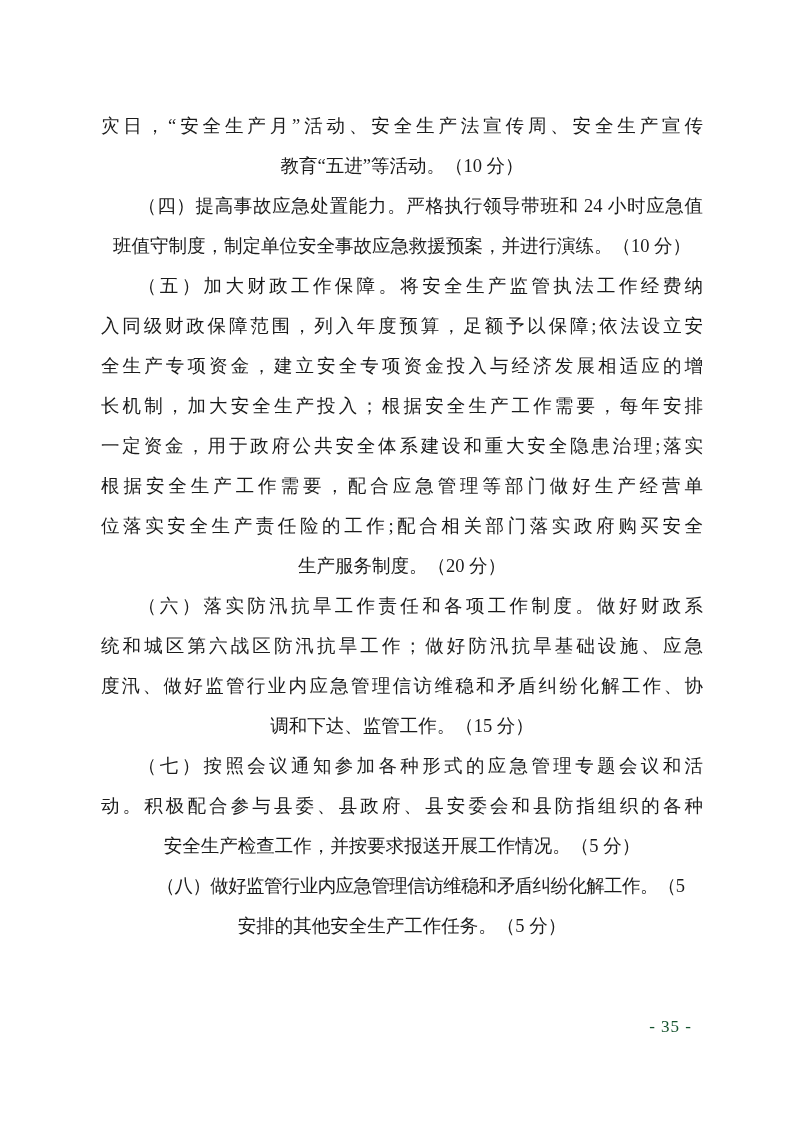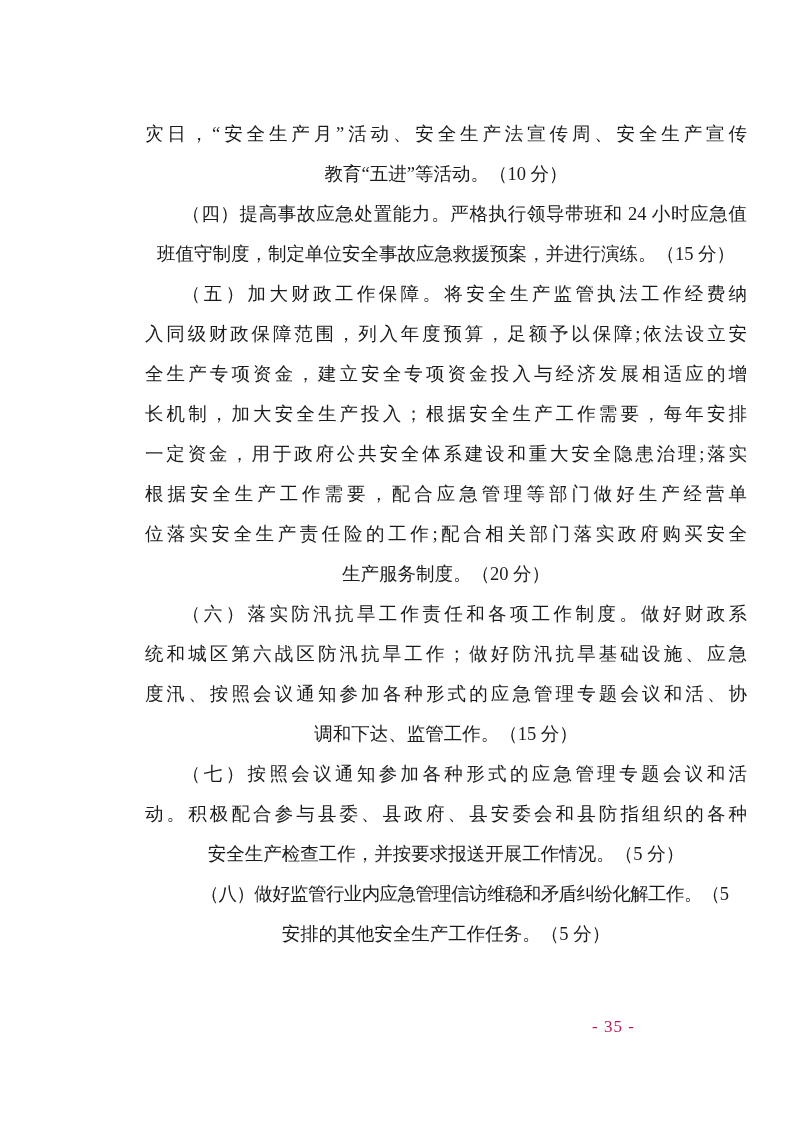--- a/index.html
+++ b/index.html
@@ -12,23 +12,22 @@
     width: 793px;
     height: 1122px;
     background: #ffffff;
     font-family: "Liberation Serif", "DejaVu Serif", serif;
     color: #1b1b1b;
     overflow: hidden;
   }
   .textblock {
     position: absolute;
     left: 101px;
-    top: 114px;
+    top: 106px;
     width: 602px;
-    margin-left: 44px;
   }
   .line {
     margin: 0;
     padding: 0;
     height: 40px;
     line-height: 40px;
     font-size: 18.5px;
     overflow: hidden;
     text-align: center;
   }
@@ -40,51 +39,51 @@
   
   .i {
     text-indent: 37px;
   }
   
   .c {
     letter-spacing: -0.6px;
   }
   .pagenum {
     position: absolute;
-    left: 592px;
+    left: 608px;
     top: 1014px;
     width: 84px;
     height: 26px;
     line-height: 26px;
     font-size: 17px;
-    text-align: left;
+    text-align: right;
     letter-spacing: 1px;
-    color: #be185d;
+    color: #14532d;
   }
 </style>
 </head>
 <body>
 
 <div class="page">
   <div class="textblock">
     <p class="line j">灾日，“安全生产月”活动、安全生产法宣传周、安全生产宣传</p>
     <p class="line">教育“五进”等活动。（10 分）</p>
     <p class="line j i">（四）提高事故应急处置能力。严格执行领导带班和 24 小时应急值</p>
-    <p class="line">班值守制度，制定单位安全事故应急救援预案，并进行演练。（15 分）</p>
+    <p class="line">班值守制度，制定单位安全事故应急救援预案，并进行演练。（10 分）</p>
     <p class="line j i">（五）加大财政工作保障。将安全生产监管执法工作经费纳</p>
     <p class="line j">入同级财政保障范围，列入年度预算，足额予以保障;依法设立安</p>
     <p class="line j">全生产专项资金，建立安全专项资金投入与经济发展相适应的增</p>
     <p class="line j">长机制，加大安全生产投入；根据安全生产工作需要，每年安排</p>
     <p class="line j">一定资金，用于政府公共安全体系建设和重大安全隐患治理;落实</p>
     <p class="line j">根据安全生产工作需要，配合应急管理等部门做好生产经营单</p>
     <p class="line j">位落实安全生产责任险的工作;配合相关部门落实政府购买安全</p>
     <p class="line">生产服务制度。（20 分）</p>
     <p class="line j i">（六）落实防汛抗旱工作责任和各项工作制度。做好财政系</p>
     <p class="line j">统和城区第六战区防汛抗旱工作；做好防汛抗旱基础设施、应急</p>
-    <p class="line j">度汛、按照会议通知参加各种形式的应急管理专题会议和活、协</p>
+    <p class="line j">度汛、做好监管行业内应急管理信访维稳和矛盾纠纷化解工作、协</p>
     <p class="line">调和下达、监管工作。（15 分）</p>
     <p class="line j i">（七）按照会议通知参加各种形式的应急管理专题会议和活</p>
     <p class="line j">动。积极配合参与县委、县政府、县安委会和县防指组织的各种</p>
     <p class="line">安全生产检查工作，并按要求报送开展工作情况。（5 分）</p>
     <p class="line i c">（八）做好监管行业内应急管理信访维稳和矛盾纠纷化解工作。（5 分）</p>
     <p class="line">安排的其他安全生产工作任务。（5 分）</p>
   </div>
   <div class="pagenum">- 35 -</div>
 </div>
 

